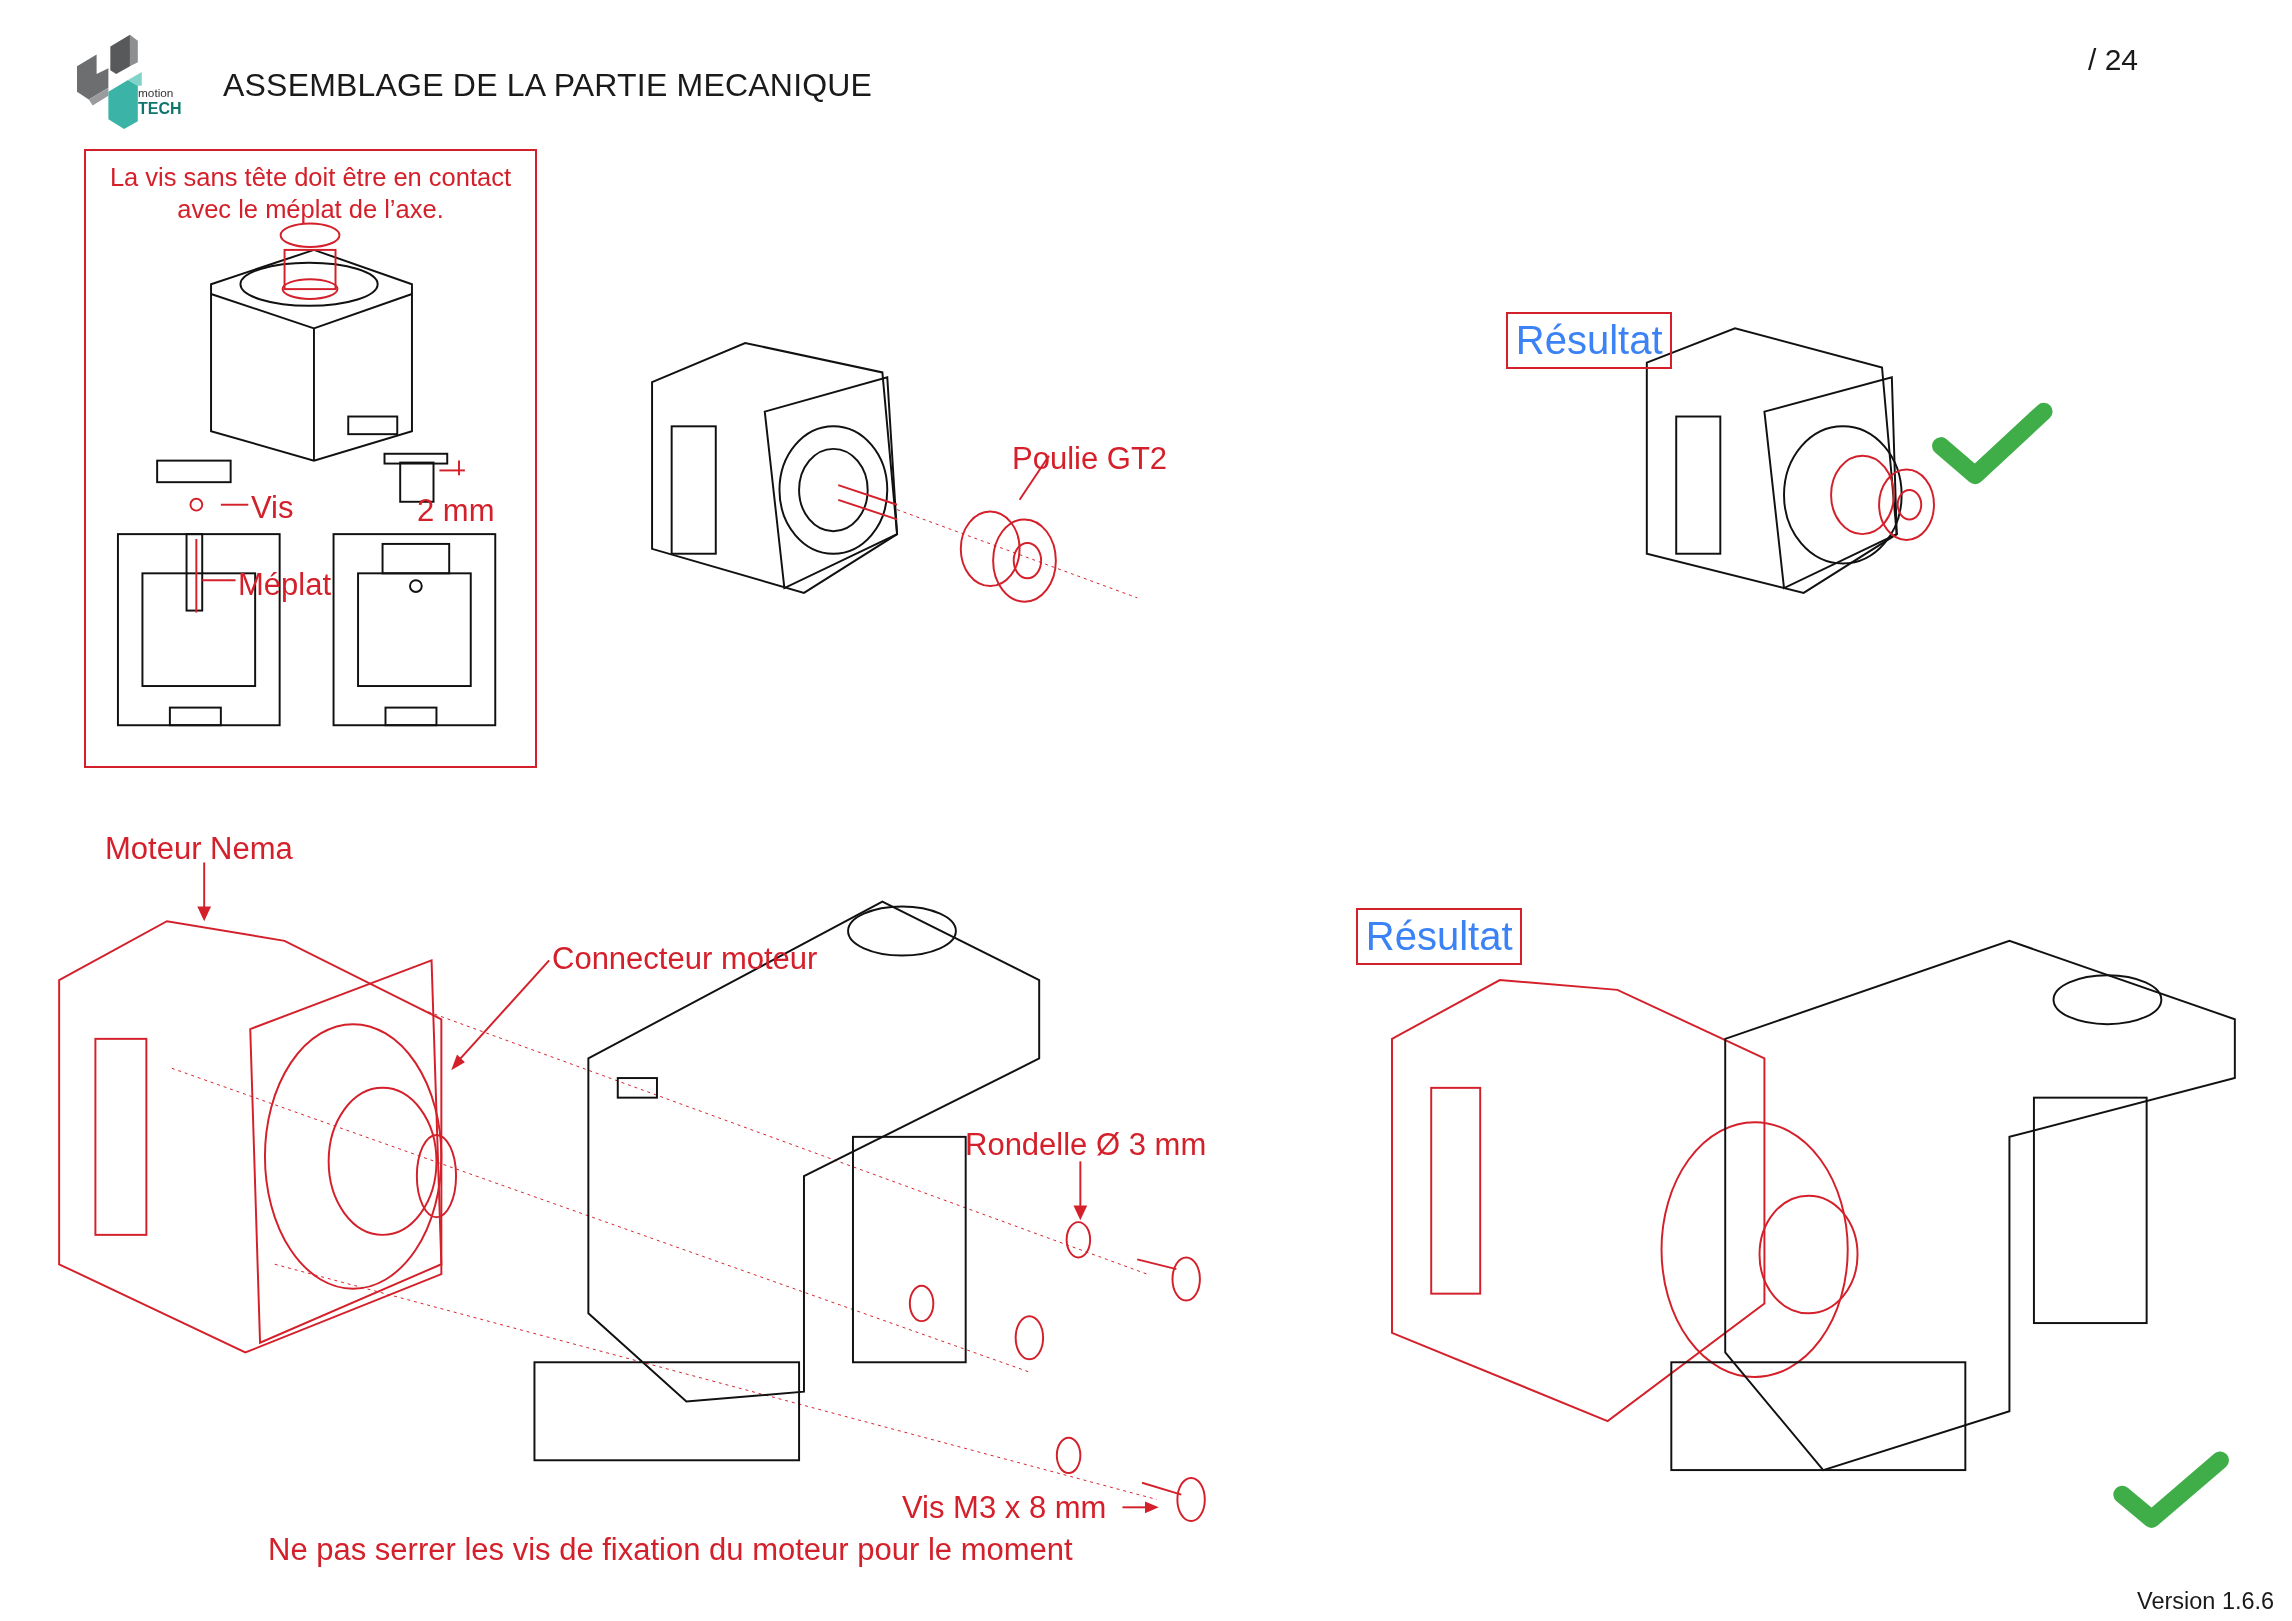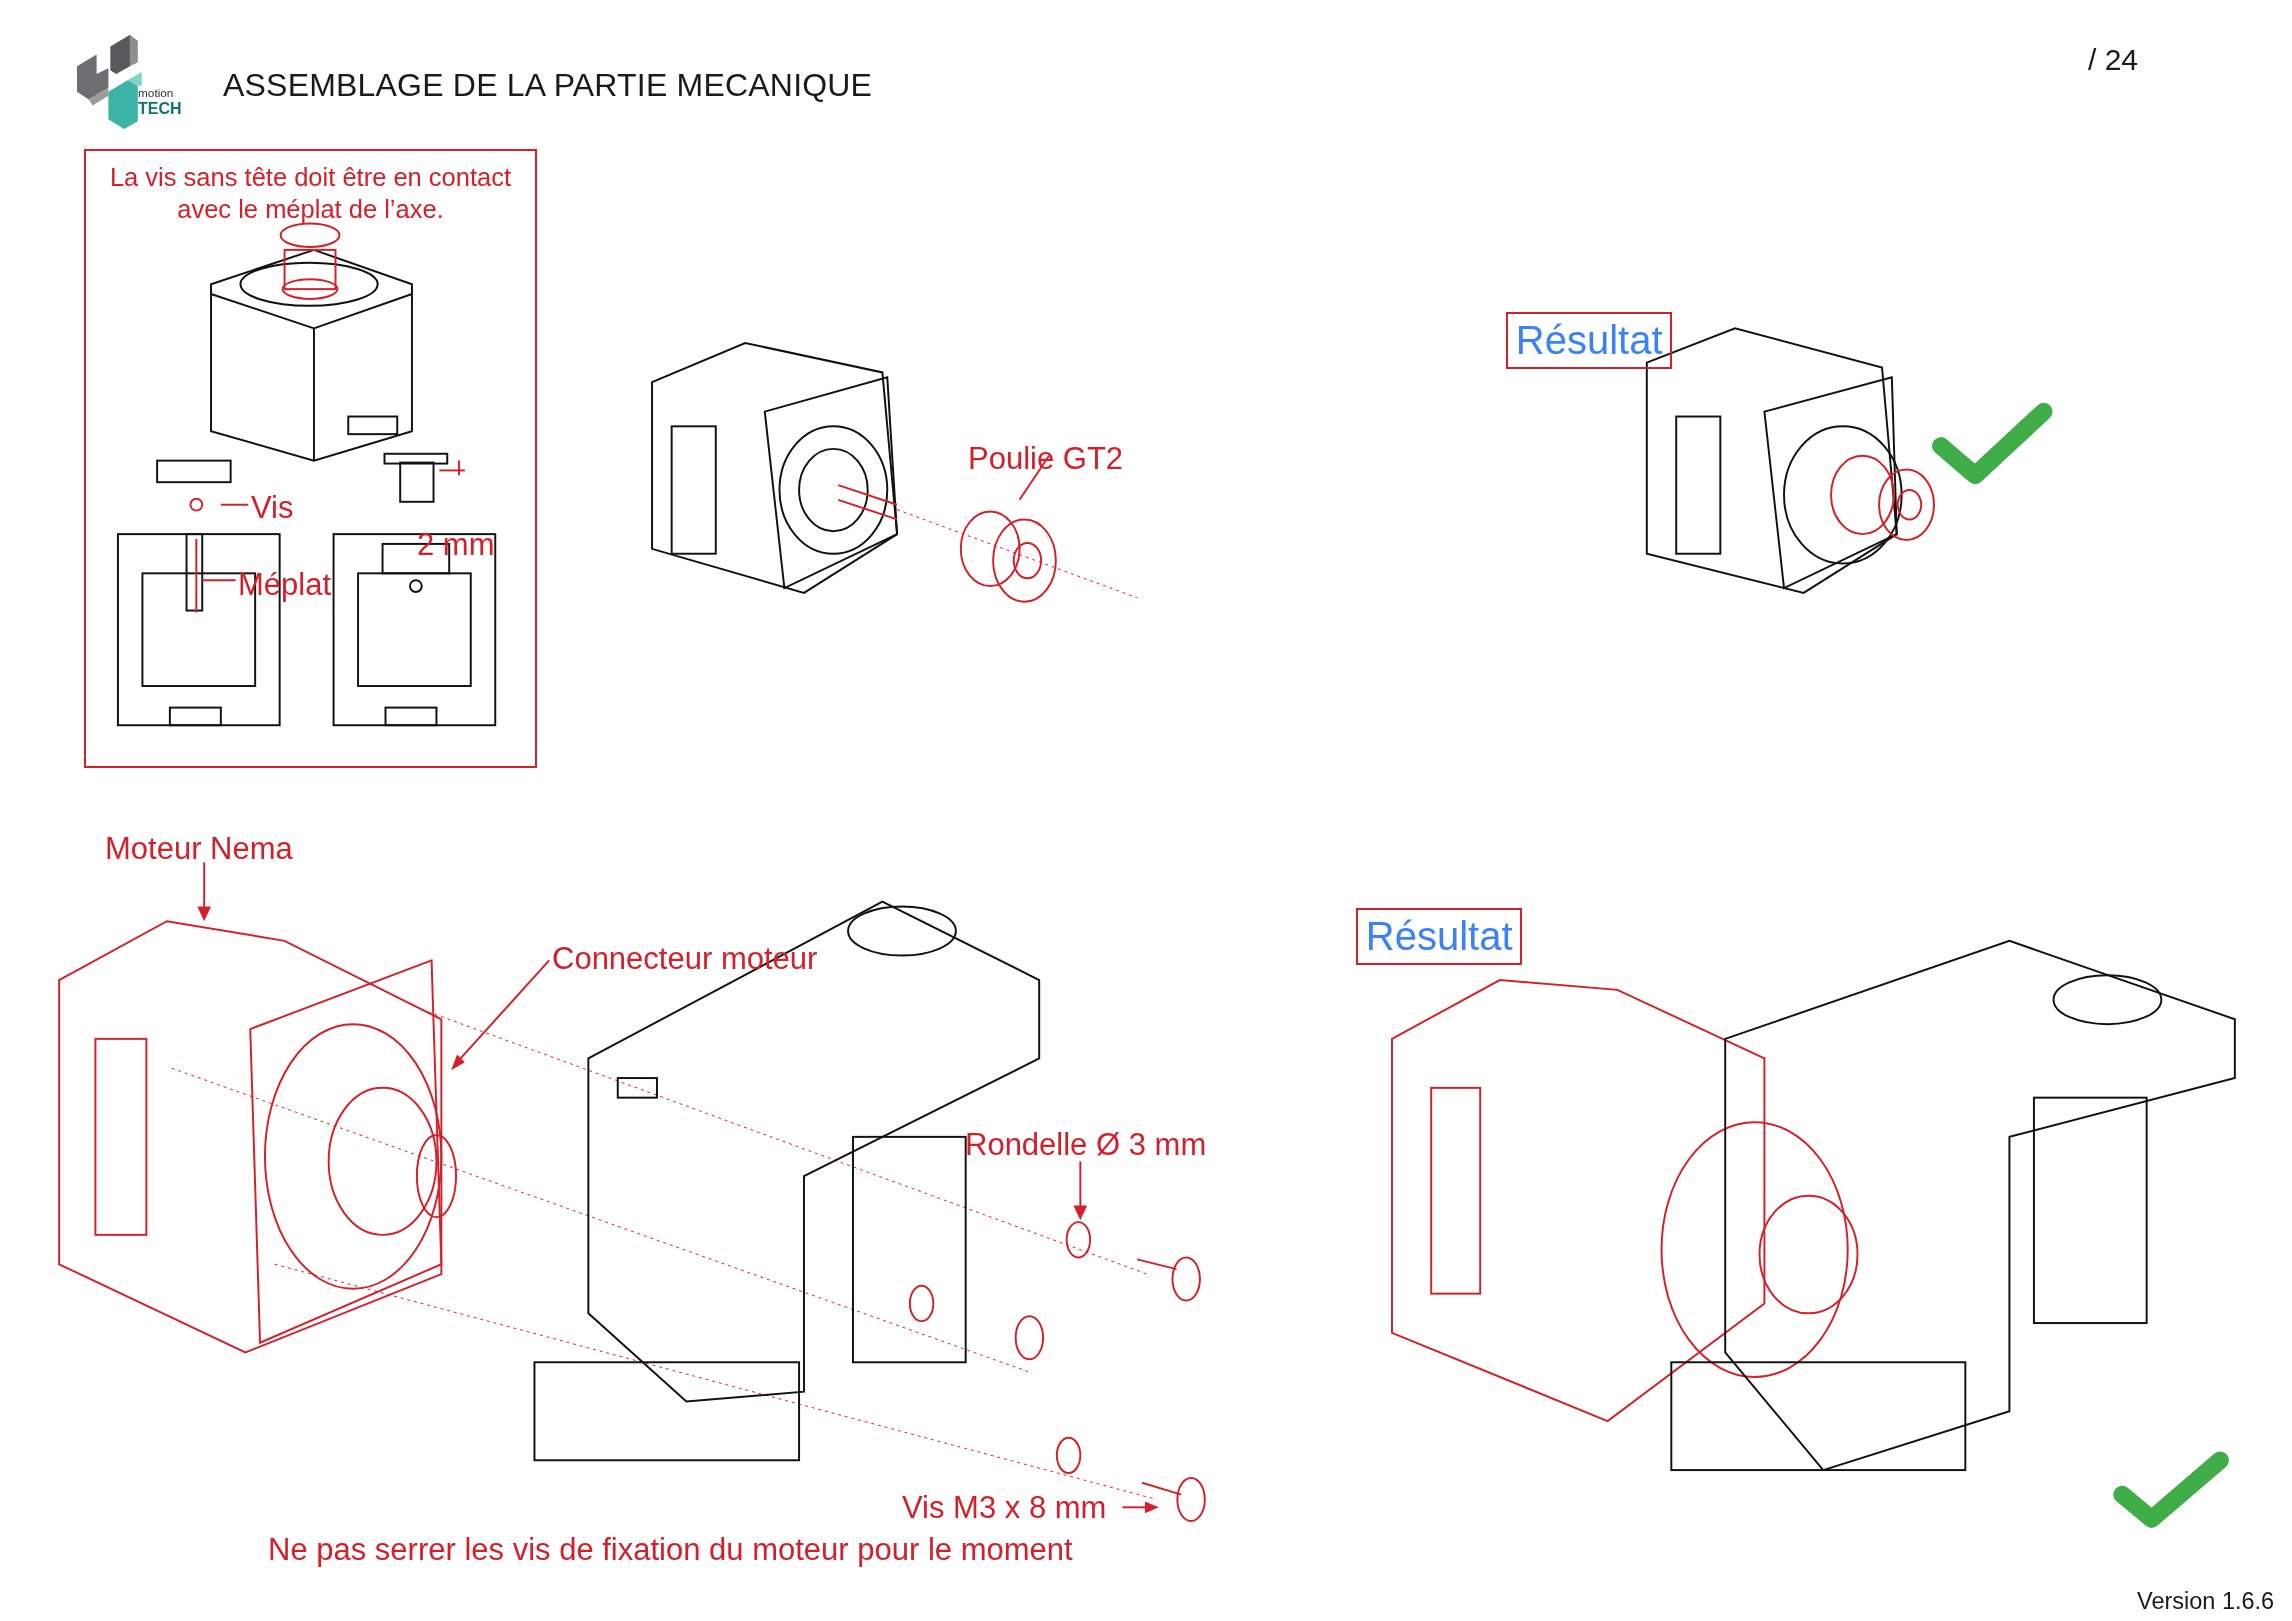--- a/index.html
+++ b/index.html
@@ -162,23 +162,23 @@
       <rect x="1705" y="1390" width="300" height="110"></rect>
     </g>
   </g>
 
   <path d="M1980,455 L2015,485 L2085,420" fill="none" stroke="#3fae49" stroke-width="18" stroke-linecap="round" stroke-linejoin="round"></path>
   <path d="M2165,1525 L2195,1550 L2265,1490" fill="none" stroke="#3fae49" stroke-width="18" stroke-linecap="round" stroke-linejoin="round"></path>
 </svg>
 
 <div class="abs lbl red" style="left:251px;top:490px;">Vis</div>
 <div class="abs lbl red" style="left:238px;top:567px;">Méplat</div>
-<div class="abs lbl red" style="left:417px;top:493px;margin-top:34px;">2 mm</div>
+<div class="abs lbl red" style="left:417px;top:493px;">2 mm</div>
 
-<div class="abs lbl red" style="left:968px;top:441px;">Poulie GT2</div>
+<div class="abs lbl red" style="left:1012px;top:441px;">Poulie GT2</div>
 <div class="abs boxlbl" style="left:1506px;top:284px;">Résultat</div>
 
 <div class="abs lbl red" style="left:105px;top:831px;">Moteur Nema</div>
 <div class="abs lbl red" style="left:552px;top:941px;">Connecteur moteur</div>
 <div class="abs lbl red" style="left:965px;top:1127px;">Rondelle Ø 3 mm</div>
 <div class="abs lbl red" style="left:902px;top:1490px;">Vis M3 x 8 mm</div>
 <div class="abs lbl red" style="left:268px;top:1532px;">Ne pas serrer les vis de fixation du moteur pour le moment</div>
 <div class="abs boxlbl" style="left:1356px;top:880px;">Résultat</div>
 
 <div class="abs version">Version 1.6.6</div>

